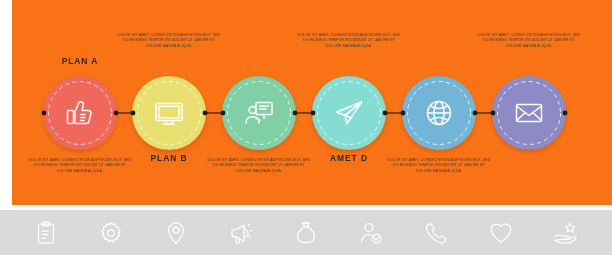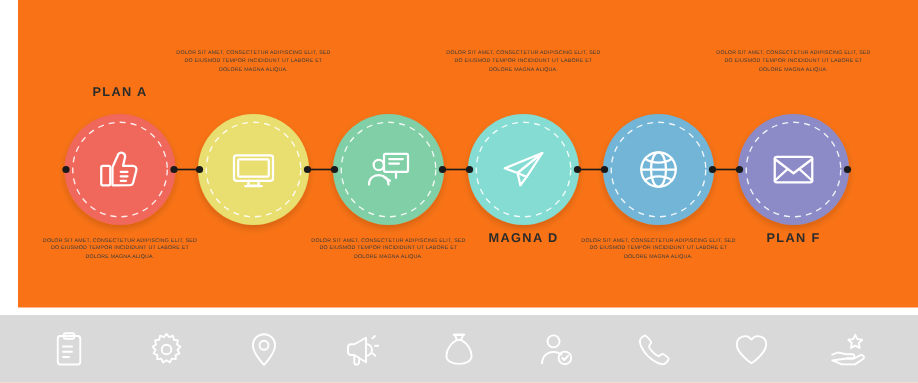--- a/index.html
+++ b/index.html
@@ -239,30 +239,30 @@
         <circle cx="463" cy="113" r="2.4"></circle>
         <circle cx="481" cy="113" r="2.4"></circle>
         <circle cx="553" cy="113" r="2.4"></circle>
       </g>
     </svg>
 
     <div class="step-title" style="left:23px; top:56px;">PLAN A</div>
     <div class="step-desc" style="left:16px; top:158px;">DOLOR SIT AMET, CONSECTETUR ADIPISCING ELIT, SED DO EIUSMOD TEMPOR INCIDIDUNT UT LABORE ET DOLORE MAGNA ALIQUA.</div>
 
     <div class="step-desc" style="left:105px; top:33px;">DOLOR SIT AMET, CONSECTETUR ADIPISCING ELIT, SED DO EIUSMOD TEMPOR INCIDIDUNT UT LABORE ET DOLORE MAGNA ALIQUA.</div>
+    <div class="step-title" style="left:112px; top:153px;">PLAN B</div>
 
     <div class="step-desc" style="left:195px; top:158px;">DOLOR SIT AMET, CONSECTETUR ADIPISCING ELIT, SED DO EIUSMOD TEMPOR INCIDIDUNT UT LABORE ET DOLORE MAGNA ALIQUA.</div>
 
     <div class="step-desc" style="left:285px; top:33px;">DOLOR SIT AMET, CONSECTETUR ADIPISCING ELIT, SED DO EIUSMOD TEMPOR INCIDIDUNT UT LABORE ET DOLORE MAGNA ALIQUA.</div>
-    <div class="step-title" style="left:292px; top:153px;">MAGNA D</div>
+    <div class="step-title" style="left:292px; top:153px;">AMET D</div>
 
     <div class="step-desc" style="left:375px; top:158px;">DOLOR SIT AMET, CONSECTETUR ADIPISCING ELIT, SED DO EIUSMOD TEMPOR INCIDIDUNT UT LABORE ET DOLORE MAGNA ALIQUA.</div>
 
     <div class="step-desc" style="left:465px; top:33px;">DOLOR SIT AMET, CONSECTETUR ADIPISCING ELIT, SED DO EIUSMOD TEMPOR INCIDIDUNT UT LABORE ET DOLORE MAGNA ALIQUA.</div>
-    <div class="step-title" style="left:472px; top:153px;">PLAN F</div>
 
   </div>
 
   <div id="icon-bar">
 
     <div class="bar-icon">
       <svg viewBox="0 0 24 24">
         <rect x="4.5" y="3" width="15" height="19" rx="1.8"></rect>
         <rect x="8.5" y="1.2" width="7" height="3.6" rx="1"></rect>
         <path d="M8 10h6M8 13.5h6M8 17h4"></path>

